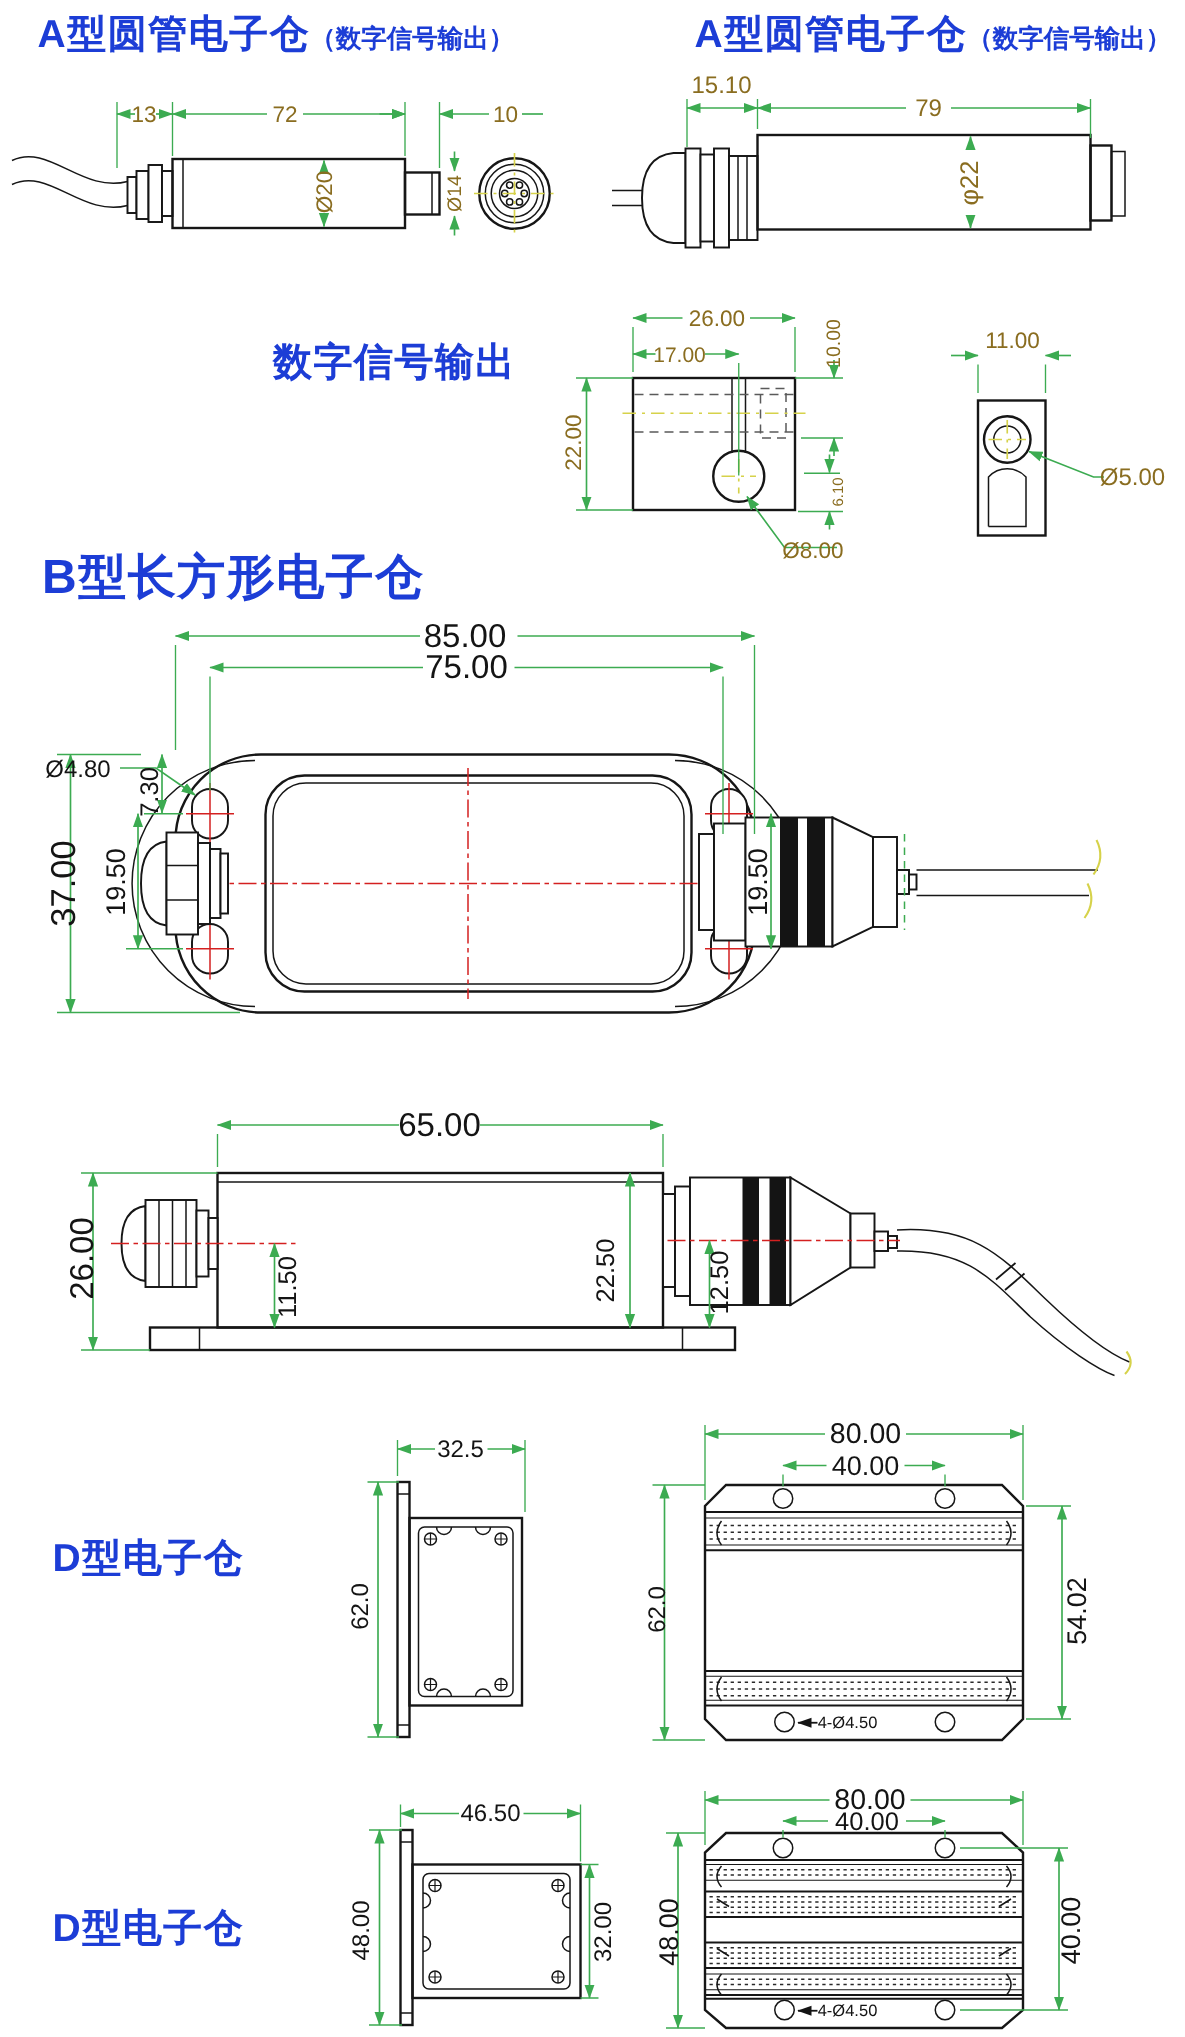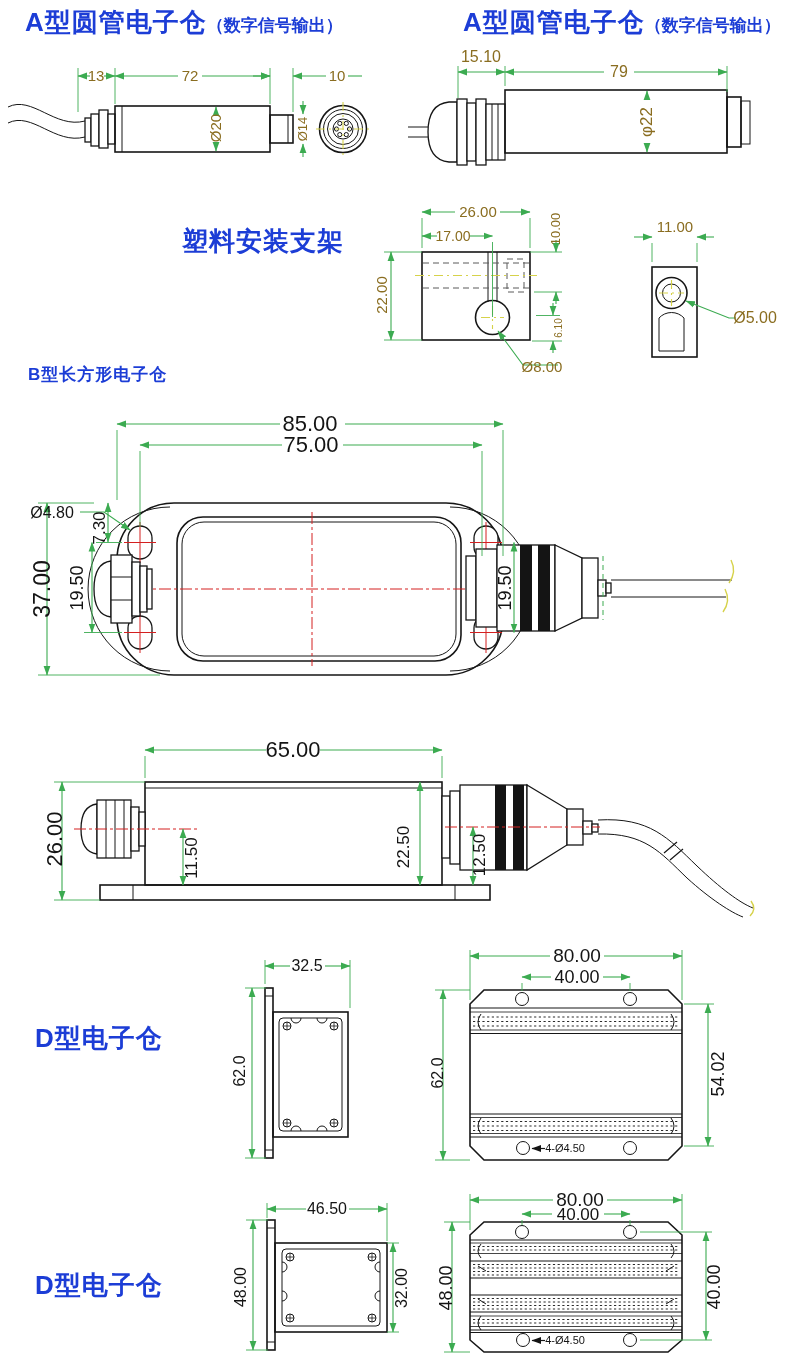--- a/index.html
+++ b/index.html
@@ -2,21 +2,21 @@
 <html><head>
 <meta charset="utf-8">
 <style>
   html,body{margin:0;padding:0;background:#fff;}
   body{width:790px;height:1358px;position:relative;font-family:"Liberation Sans","DejaVu Sans",sans-serif;}
   .stage{position:absolute;left:0;top:0;width:790px;height:1358px;}
   .title{position:absolute;color:#1c3dd6;font-weight:700;white-space:nowrap;z-index:5;
          font-family:"Liberation Sans","DejaVu Sans",sans-serif;}
   .t-main{font-size:26px;letter-spacing:1px;}
   .t-sub{font-size:17px;letter-spacing:0;}
-  .t-b .t-main{font-size:17px;}
+  .t-b .t-main{font-size:32px;}
   svg text{font-family:"Liberation Sans","DejaVu Sans",sans-serif;text-anchor:middle;}
   .dt{fill:#8a6d20;}          
   .db{fill:#141414;}          
   .o {stroke:#161616;fill:none;stroke-width:1.6;}
   .o2{stroke:#161616;fill:none;stroke-width:1;}
   .ow{stroke:#161616;fill:#ffffff;stroke-width:1.3;}
   .bb{fill:#141414;stroke:none;}
   .dl{stroke:#3cab51;stroke-width:1.1;fill:none;}
   .ext{stroke:#3cab51;stroke-width:0.9;fill:none;}
   .gdash{stroke:#3cab51;stroke-width:1;fill:none;stroke-dasharray:5 4;}
@@ -27,21 +27,21 @@
   .hid{stroke:#5a5a5a;stroke-width:1;fill:none;stroke-dasharray:6 4;}
   .hz{stroke:#2a2a2a;stroke-width:1.1;fill:none;stroke-dasharray:2.2 2.5;}
   .thn{stroke:#161616;stroke-width:0.8;fill:none;}
   .md{stroke:#161616;stroke-width:1.2;fill:none;}
 </style>
 </head>
 <body>
 
 <div class="title" style="left:25px;top:5px;"><span class="t-main">A型圆管电子仓</span><span class="t-sub">（数字信号输出）</span></div>
 <div class="title" style="left:463px;top:5px;"><span class="t-main">A型圆管电子仓</span><span class="t-sub">（数字信号输出）</span></div>
-<div class="title" style="left:182px;top:224px;"><span class="t-main">塑料安装支架</span></div>
+<div class="title" style="left:182px;top:224px;"><span class="t-main">数字信号输出</span></div>
 <div class="title t-b" style="left:28px;top:363px;"><span class="t-main">B型长方形电子仓</span></div>
 <div class="title" style="left:35px;top:1021px;"><span class="t-main">D型电子仓</span></div>
 <div class="title" style="left:35px;top:1268px;"><span class="t-main">D型电子仓</span></div>
 
 <svg class="stage" viewBox="0 0 790 1358">
   <defs>
     <marker id="ag" viewBox="0 0 10 10" refX="9" refY="5" markerWidth="10" markerHeight="10" markerUnits="userSpaceOnUse" orient="auto-start-reverse">
         <path d="M0,1.6 L9.5,5 L0,8.4 Z" fill="#3cab51"></path>
       </marker>
     <marker id="ab" viewBox="0 0 10 10" refX="9" refY="5" markerWidth="10" markerHeight="10" markerUnits="userSpaceOnUse" orient="auto-start-reverse">

